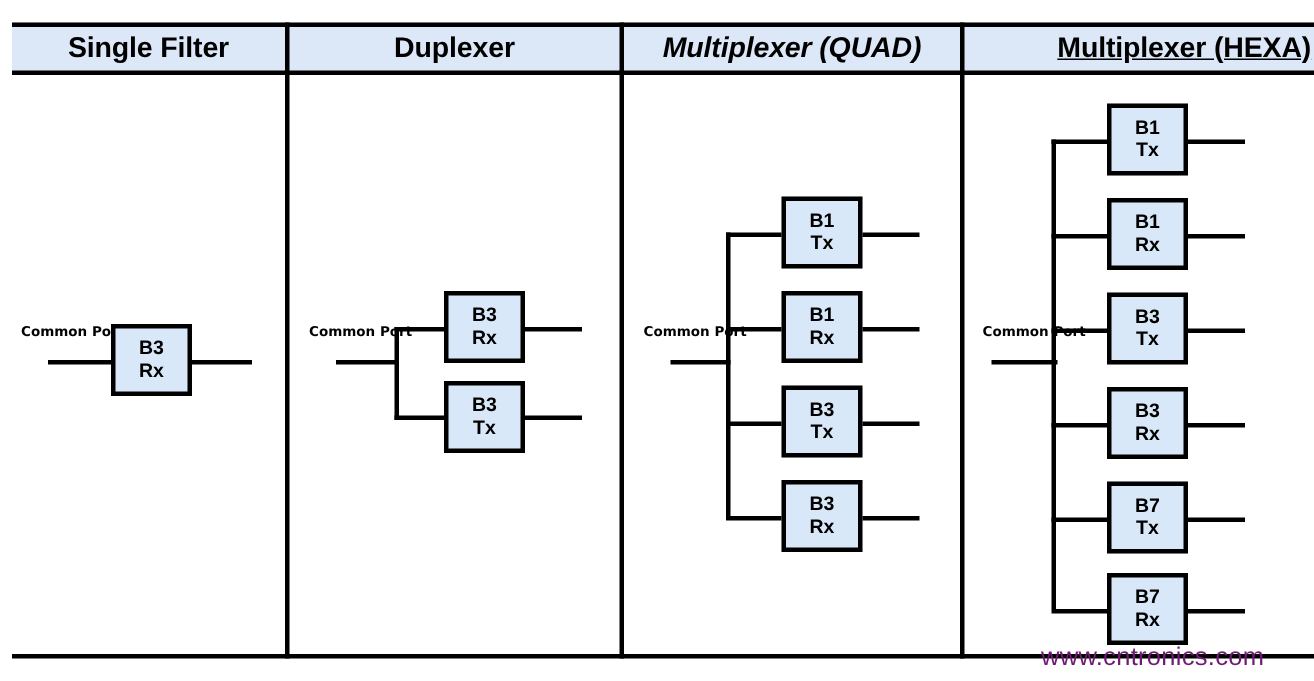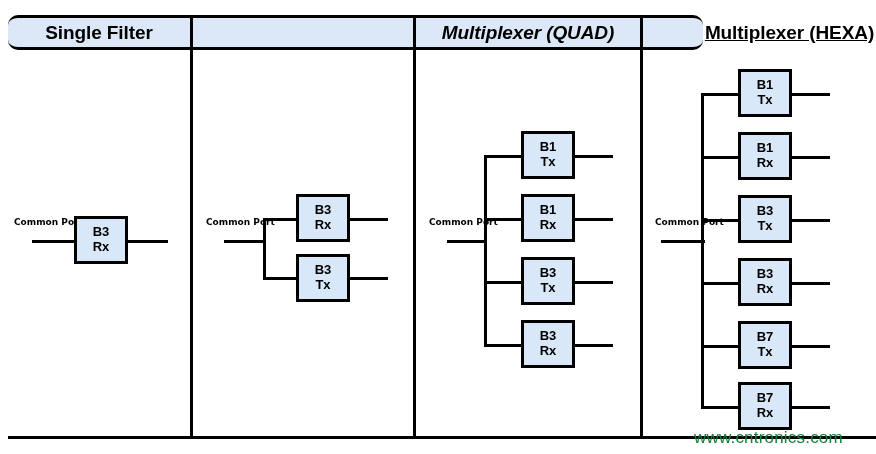--- a/index.html
+++ b/index.html
@@ -16,27 +16,26 @@
     height: 454px;
     background: #ffffff;
     overflow: hidden;
   }
 
   
   .header-band {
     position: absolute;
     left: 8px;
     top: 15px;
-    width: 695px;
+    width: 868px;
     height: 35px;
     background: #dce8f7;
     border-top: 3px solid #000000;
     border-bottom: 3px solid #000000;
     box-sizing: border-box;
-    border-radius: 10px;
   }
   .header-cell {
     position: absolute;
     top: 0;
     height: 100%;
     display: flex;
     align-items: center;
     justify-content: center;
     font-size: 19px;
     font-weight: 600;
@@ -102,33 +101,34 @@
     white-space: nowrap;
     z-index: 2;
   }
 
   
   .watermark {
     position: absolute;
     left: 694px;
     top: 428px;
     font-size: 17px;
-    color: #15803d;
+    color: #701a75;
     letter-spacing: 0.2px;
     white-space: nowrap;
     z-index: 0;
   }
 </style>
 </head>
 <body>
 
 <div id="root">
 
   <div class="header-band">
     <div class="header-cell" style="left:0px;width:182px;">Single Filter</div>
+    <div class="header-cell" style="left:185px;width:220px;">Duplexer</div>
     <div class="header-cell" style="left:408px;width:224px;font-style:italic;">Multiplexer (QUAD)</div>
     <div class="header-cell" style="left:665px;width:233px;text-decoration:underline;">Multiplexer (HEXA)</div>
   </div>
 
   <div class="vdivider" style="left:190px;"></div>
   <div class="vdivider" style="left:413px;"></div>
   <div class="vdivider" style="left:640px;"></div>
 
   <div class="bottom-rule"></div>
 

